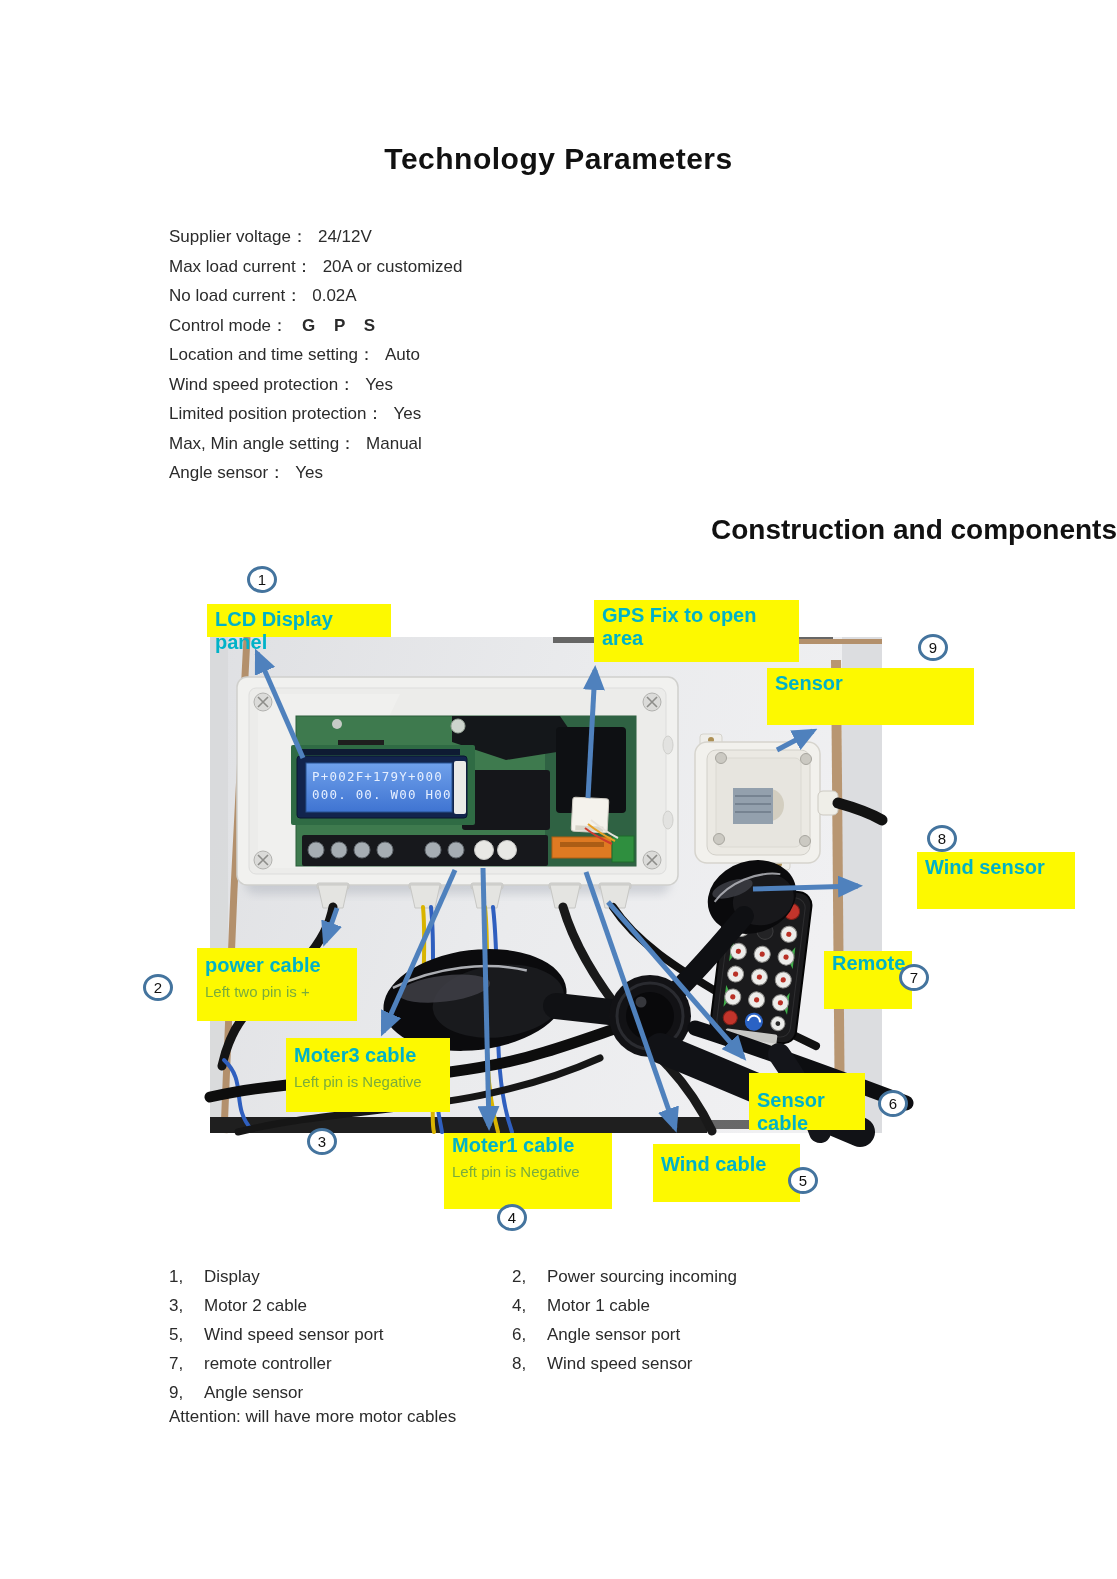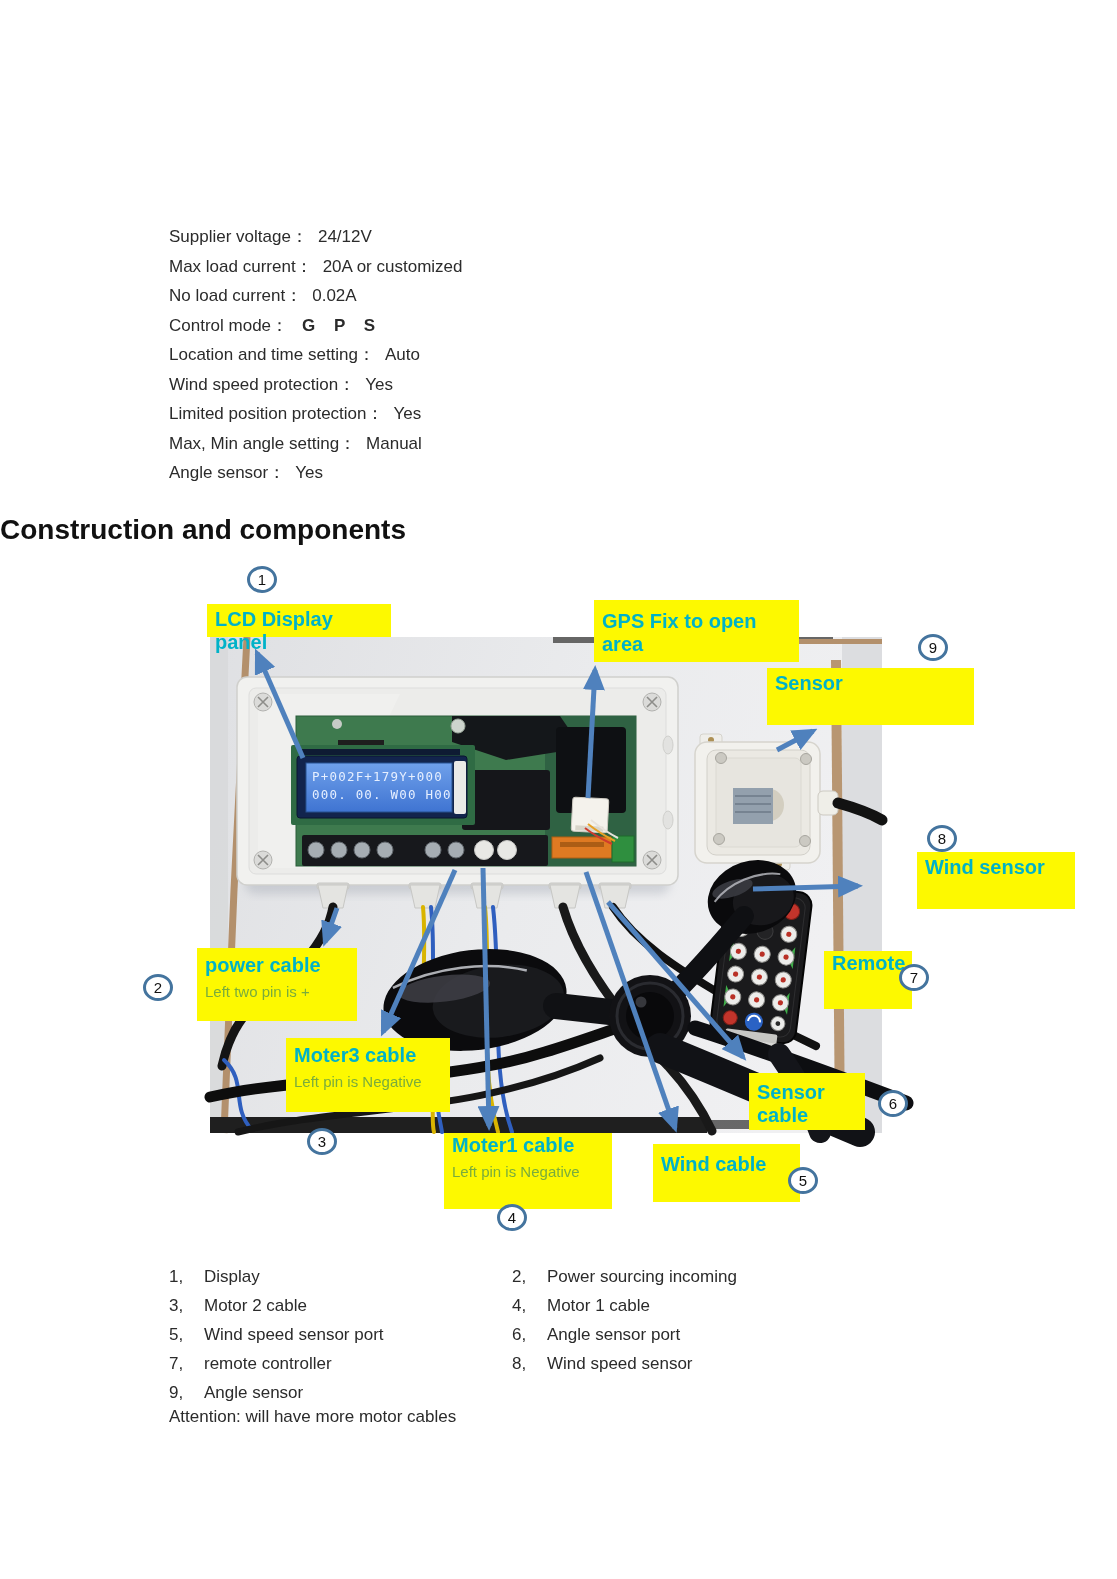--- a/index.html
+++ b/index.html
@@ -1,20 +1,20 @@
 <!DOCTYPE html>
 <html style="--label-bg: #fdf900; --label-title: #00b2c8; --label-subtitle: #79ac3c; --arrow: #4f81bd; --circle-ring: #44749e;"><head>
 <meta charset="utf-8">
 <style>
   html,body{margin:0;padding:0;background:#fff;}
   .page{position:relative;width:1117px;height:1579px;background:#fff;overflow:hidden;
         font-family:"Liberation Sans","DejaVu Sans",sans-serif;color:#2a2a2a;}
   .h1{position:absolute;left:0;right:0;top:142px;text-align:center;
       font-size:30px;font-weight:bold;color:#111;letter-spacing:.5px;}
-  .h2{position:absolute;left:0;right:0;top:514px;text-align:left;
+  .h2{position:absolute;left:0;right:0;top:514px;text-align:right;
       font-size:28px;font-weight:bold;color:#111;}
   .params{position:absolute;left:169px;top:222px;font-size:17px;color:#2b2b2b;}
   .param-line{height:29.5px;line-height:29.5px;white-space:pre;}
   .param-value{margin-left:10px;}
   .param-value.gps{letter-spacing:7px;margin-left:14px;font-weight:bold;}
   .photo-svg{position:absolute;left:0;top:555px;}
   .callout{position:absolute;background:var(--label-bg,#fdf900);z-index:5;
            box-sizing:border-box;padding:4px 8px;margin-left:19px;}
   .co-title{font-size:20px;font-weight:bold;color:var(--label-title,#00b2c8);line-height:1.15;}
   .co-sub{font-size:15px;color:var(--label-subtitle,#79ac3c);margin-top:7px;line-height:1.1;}
@@ -27,20 +27,21 @@
   .attention{position:absolute;left:169px;top:1407px;font-size:17px;color:#2b2b2b;}
   .arrow{fill:none;stroke:var(--arrow,#4f81bd);stroke-width:5;marker-end:url(#ah);}
   #ah path{fill:var(--arrow,#4f81bd);}
   .lcd-text{font-family:"DejaVu Sans Mono",monospace;font-size:12.5px;fill:#e6efff;letter-spacing:1.2px;}
 </style>
 </head>
 <body>
 
 <div class="page">
 
+  <div class="h1">Technology Parameters</div>
 
   <div class="params">
     <div class="param-line"><span>Supplier voltage：</span><span class="param-value">24/12V</span></div>
     <div class="param-line"><span>Max load current：</span><span class="param-value">20A or customized</span></div>
     <div class="param-line"><span>No load current：</span><span class="param-value">0.02A</span></div>
     <div class="param-line"><span>Control mode：</span><span class="param-value gps">G P S</span></div>
     <div class="param-line"><span>Location and time setting：</span><span class="param-value">Auto</span></div>
     <div class="param-line"><span>Wind speed protection：</span><span class="param-value">Yes</span></div>
     <div class="param-line"><span>Limited position protection：</span><span class="param-value">Yes</span></div>
     <div class="param-line"><span>Max, Min angle setting：</span><span class="param-value">Manual</span></div>
@@ -264,21 +265,21 @@
       <path class="arrow" d="M455,870 L383,1032"></path>
       <path class="arrow" d="M483,868 L489,1126"></path>
       <path class="arrow" d="M586,872 L675,1128"></path>
       <path class="arrow" d="M608,902 L743,1057"></path>
     </g>
   </svg>
 
   <div class="callout" style="left:188px;top:604px;width:184px;height:33px">
     <div class="co-title">LCD Display panel</div>
     </div>
-  <div class="callout" style="left:575px;top:600px;width:205px;height:62px;padding-top:10px">
+  <div class="callout" style="left:575px;top:600px;width:205px;height:62px;padding-top:4px">
     <div class="co-title">GPS Fix to open area</div>
     </div>
   <div class="callout" style="left:748px;top:668px;width:207px;height:57px">
     <div class="co-title">Sensor</div>
     </div>
   <div class="callout" style="left:898px;top:852px;width:158px;height:57px">
     <div class="co-title">Wind sensor</div>
     </div>
   <div class="callout" style="left:805px;top:951px;width:88px;height:58px;padding-top:1px">
     <div class="co-title">Remote</div>
@@ -291,21 +292,21 @@
     <div class="co-title">Moter3 cable</div>
     <div class="co-sub">Left pin is Negative</div>
     </div>
   <div class="callout" style="left:425px;top:1133px;width:168px;height:76px;padding-top:1px">
     <div class="co-title">Moter1 cable</div>
     <div class="co-sub">Left pin is Negative</div>
     </div>
   <div class="callout" style="left:634px;top:1144px;width:147px;height:58px;padding-top:9px">
     <div class="co-title">Wind cable</div>
     </div>
-  <div class="callout" style="left:730px;top:1073px;width:116px;height:57px;padding-top:8px">
+  <div class="callout" style="left:730px;top:1073px;width:116px;height:57px;padding-top:16px">
     <div class="co-title">Sensor cable</div>
     </div>
 
   <div class="num" style="left:247px;top:566px">1</div>
   <div class="num" style="left:143px;top:974px">2</div>
   <div class="num" style="left:307px;top:1128px">3</div>
   <div class="num" style="left:497px;top:1204px">4</div>
   <div class="num" style="left:788px;top:1167px">5</div>
   <div class="num" style="left:878px;top:1090px">6</div>
   <div class="num" style="left:899px;top:964px">7</div>

